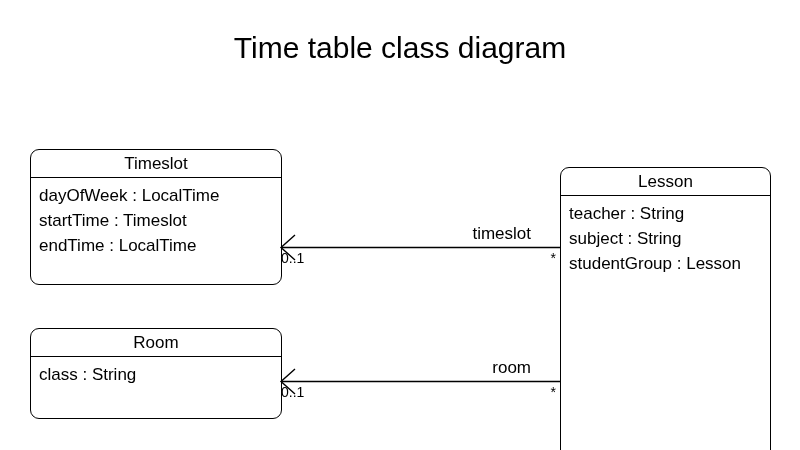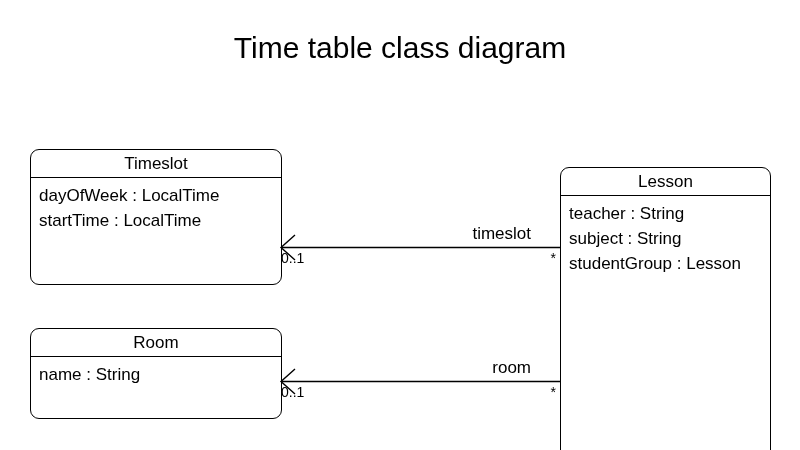--- a/index.html
+++ b/index.html
@@ -121,28 +121,29 @@
 <body>
 
 <div id="canvas">
 
   <div id="diagram-title">Time table class diagram</div>
 
   <div class="uml-class" id="class-timeslot">
     <div class="class-name">Timeslot</div>
     <div class="class-attrs">
       <div class="attr">dayOfWeek : LocalTime</div>
-      <div class="attr">startTime : LocalTime</div>
+      <div class="attr">startTime : Timeslot</div>
+      <div class="attr">endTime : LocalTime</div>
     </div>
   </div>
 
   <div class="uml-class" id="class-room">
     <div class="class-name">Room</div>
     <div class="class-attrs">
-      <div class="attr">name : String</div>
+      <div class="attr">class : String</div>
     </div>
   </div>
 
   <div class="uml-class" id="class-lesson">
     <div class="class-name">Lesson</div>
     <div class="class-attrs">
       <div class="attr">teacher : String</div>
       <div class="attr">subject : String</div>
       <div class="attr">studentGroup : Lesson</div>
     </div>

